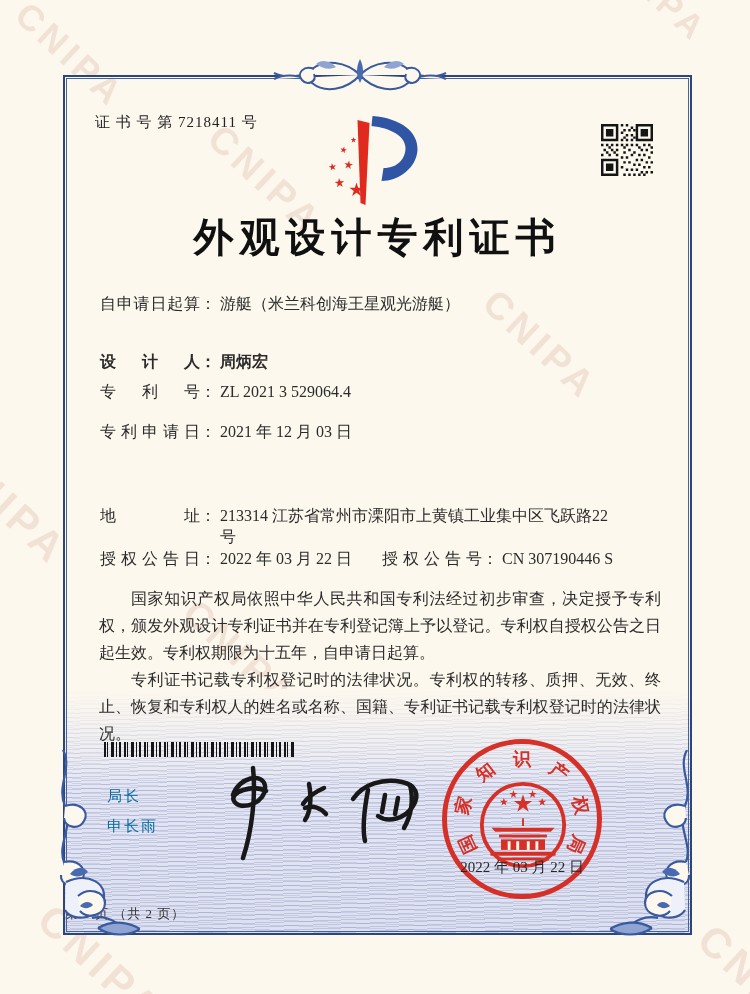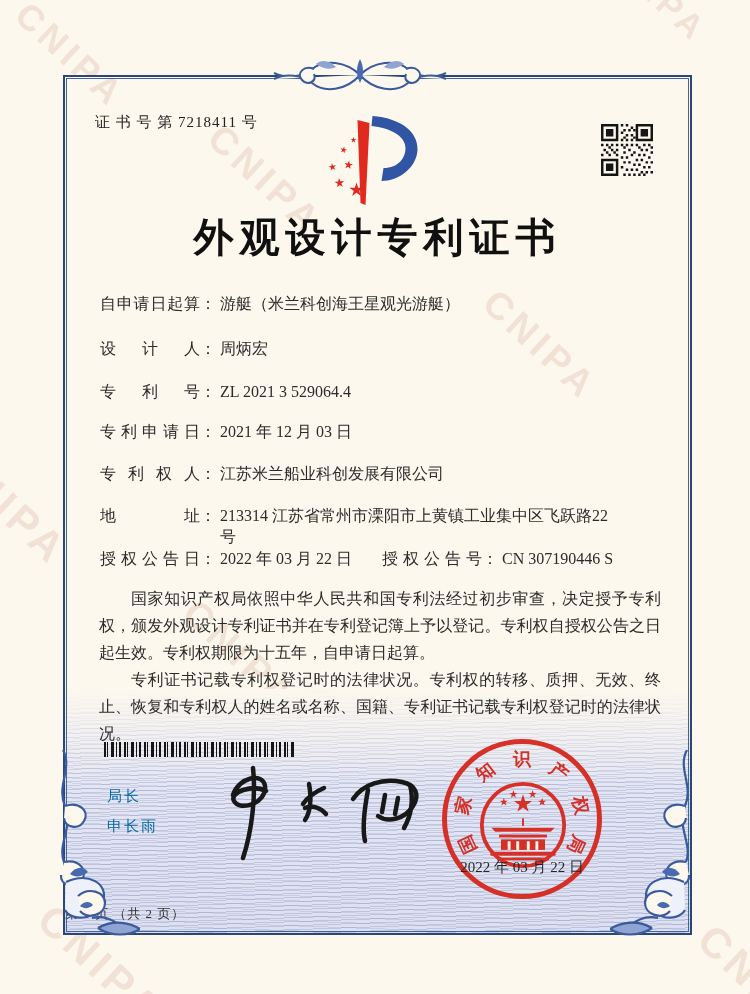--- a/index.html
+++ b/index.html
@@ -32,21 +32,21 @@
   .guilloche::before{content:'';position:absolute;inset:0;
     background:linear-gradient(#fdf8ee 0%, rgba(253,248,238,.65) 35px, rgba(253,248,238,0) 100px);}
 
   .cert-number{position:absolute;left:30px;top:36px;font-size:15px;color:#222;letter-spacing:1px;z-index:3;}
   .logo{position:absolute;left:256px;top:33px;width:118px;height:108px;z-index:3;}
   .qr{position:absolute;left:536px;top:47px;width:52px;height:52px;z-index:3;}
   .title{position:absolute;left:0;top:133px;width:100%;text-align:center;font-size:40px;font-weight:bold;
          color:#101010;letter-spacing:6px;z-index:3;}
 
   .frow{position:absolute;left:35px;right:28px;font-size:16px;color:#2b2b2b;z-index:3;line-height:21px;}
-  .r1{top:216px;} .r2{top:261px;} .r3{top:304px;} .r4{top:344px;} .r5{top:386px;} .r6{top:428px;} .r7{top:471px;}
+  .r1{top:216px;} .r2{top:274px;font-weight:bold;} .r3{top:304px;} .r4{top:344px;} .r5{top:386px;} .r6{top:428px;} .r7{top:471px;}
   .flabel{display:inline-block;width:100px;text-align:justify;text-align-last:justify;vertical-align:top;}
   .fcolon{display:inline-block;vertical-align:top;}
   .fvalue{display:inline-block;vertical-align:top;margin-left:4px;max-width:450px;}
   .pairB{position:absolute;left:282px;top:0;}
 
   .paras{position:absolute;left:34px;top:508px;width:562px;z-index:3;}
   .paras p{margin:0;font-size:16px;line-height:27px;color:#2b2b2b;text-align:justify;text-indent:2em;}
 
   .barcode{position:absolute;left:39px;top:665px;width:192px;height:15px;z-index:3;
     background:repeating-linear-gradient(90deg,#151515 0 2px,transparent 2px 3px,#151515 3px 4px,
@@ -128,23 +128,20 @@
       <span class="flabel">自申请日起算</span><span class="fcolon">：</span><span class="fvalue">游艇（米兰科创海王星观光游艇）</span>
     </div>
     <div class="frow r2">
       <span class="flabel">设计人</span><span class="fcolon">：</span><span class="fvalue">周炳宏</span>
     </div>
     <div class="frow r3">
       <span class="flabel">专利号</span><span class="fcolon">：</span><span class="fvalue">ZL 2021 3 529064.4</span>
     </div>
     <div class="frow r4">
       <span class="flabel">专利申请日</span><span class="fcolon">：</span><span class="fvalue">2021 年 12 月 03 日</span>
-    </div>
-    <div class="frow r5">
-      <span class="flabel">专利权人</span><span class="fcolon">：</span><span class="fvalue">江苏米兰船业科创发展有限公司</span>
     </div>
     <div class="frow r6">
       <span class="flabel">地址</span><span class="fcolon">：</span><span class="fvalue"><span>213314  江苏省常州市溧阳市上黄镇工业集中区飞跃路22</span><span style="display:block">号</span></span>
     </div>
     <div class="frow r7">
       <span>
         <span class="flabel">授权公告日</span><span class="fcolon">：</span><span class="fvalue">2022 年 03 月 22 日</span>
       </span>
       <span class="pairB">
         <span class="flabel">授权公告号</span><span class="fcolon">：</span><span class="fvalue">CN 307190446 S</span>

